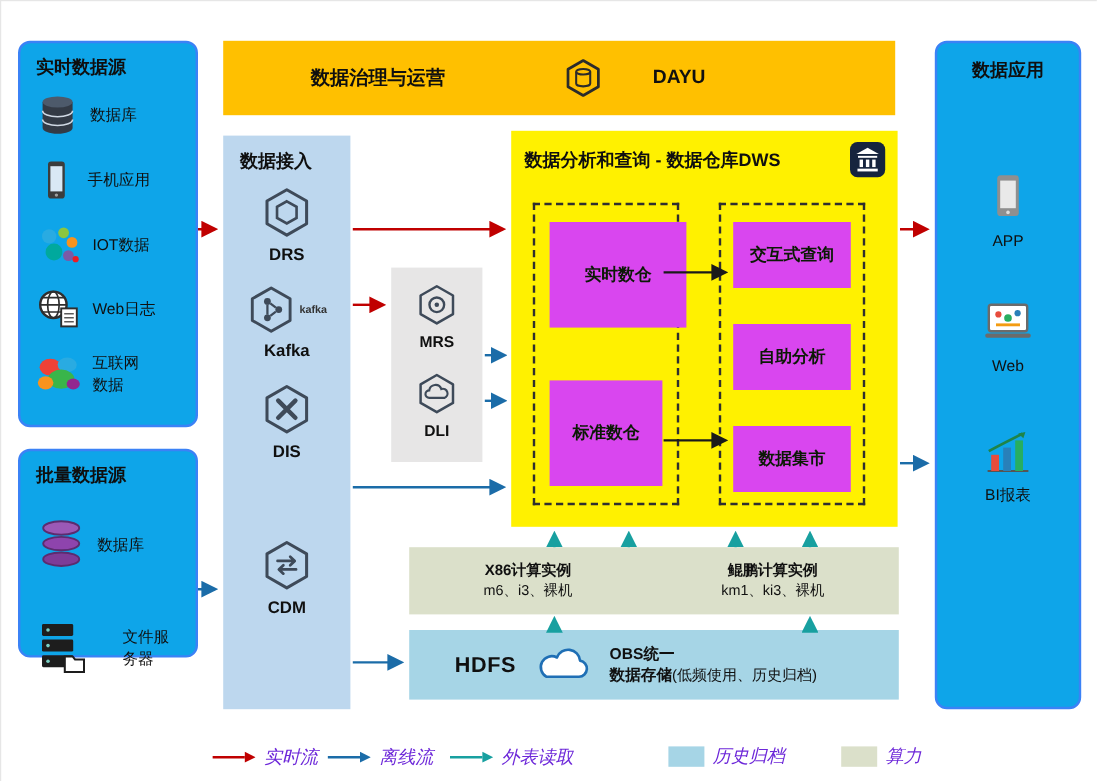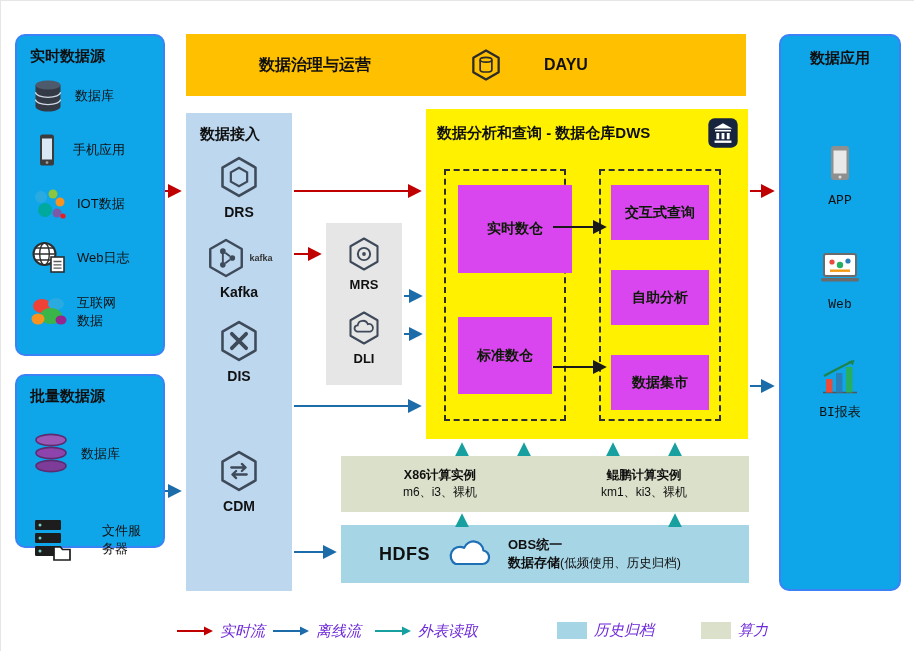--- a/index.html
+++ b/index.html
@@ -223,21 +223,21 @@
           <rect x="10.5" y="18" width="3.2" height="7" fill="#fff"></rect>
           <rect x="16.4" y="18" width="3.2" height="7" fill="#fff"></rect>
           <rect x="22.3" y="18" width="3.2" height="7" fill="#fff"></rect>
           <rect x="8.5" y="26.5" width="19" height="2.6" fill="#fff"></rect>
         </svg>
       </span>
     </div>
 
     <div class="dashed" style="left:18px;top:60px;width:122px;height:252px;">
       <div class="greenbox" style="left:12px;top:14px;width:114px;height:88px;">实时数仓</div>
-      <div class="greenbox" style="left:12px;top:146px;width:94px;height:77px;">标准数仓</div>
+      <div class="greenbox" style="left:12px;top:146px;width:94px;height:88px;">标准数仓</div>
     </div>
 
     <div class="dashed" style="left:173px;top:60px;width:122px;height:252px;">
       <div class="greenbox" style="left:10px;top:14px;width:98px;height:55px;">交互式查询</div>
       <div class="greenbox" style="left:10px;top:99px;width:98px;height:55px;">自助分析</div>
       <div class="greenbox" style="left:10px;top:184px;width:98px;height:55px;">数据集市</div>
     </div>
   </div>
 
   <div class="abs" style="left:340px;top:455px;width:408px;height:56px;background:#DBE0CA;display:flex;justify-content:space-around;align-items:center;">
@@ -259,21 +259,21 @@
       </svg>
     </span>
     <div style="font-size:13px;line-height:1.35;color:#101010;">
       <div style="font-weight:bold;">OBS统一</div>
       <div>
         <span style="font-weight:bold;">数据存储</span><span style="font-size:12.5px;">(低频使用、历史归档)</span>
       </div>
     </div>
   </div>
 
-  <div class="panel" style="left:778px;top:33px;width:122px;height:557px;font-family:Liberation Mono, monospace;">
+  <div class="panel" style="left:778px;top:33px;width:122px;height:557px;">
     <div class="ptitle" style="text-align:center;margin-top:13px;">数据应用</div>
 
     <div class="col-item" style="top:108px;gap:8px;">
       <span class="ic">
         <svg width="32" height="40" viewBox="0 0 32 40">
           <rect x="7" y="2" width="18" height="34" rx="3" fill="#8f8f8f"></rect>
           <rect x="9.5" y="6.5" width="13" height="23" fill="#e9e9e9"></rect>
           <circle cx="16" cy="33" r="1.5" fill="#ddd"></circle>
         </svg>
       </span>

